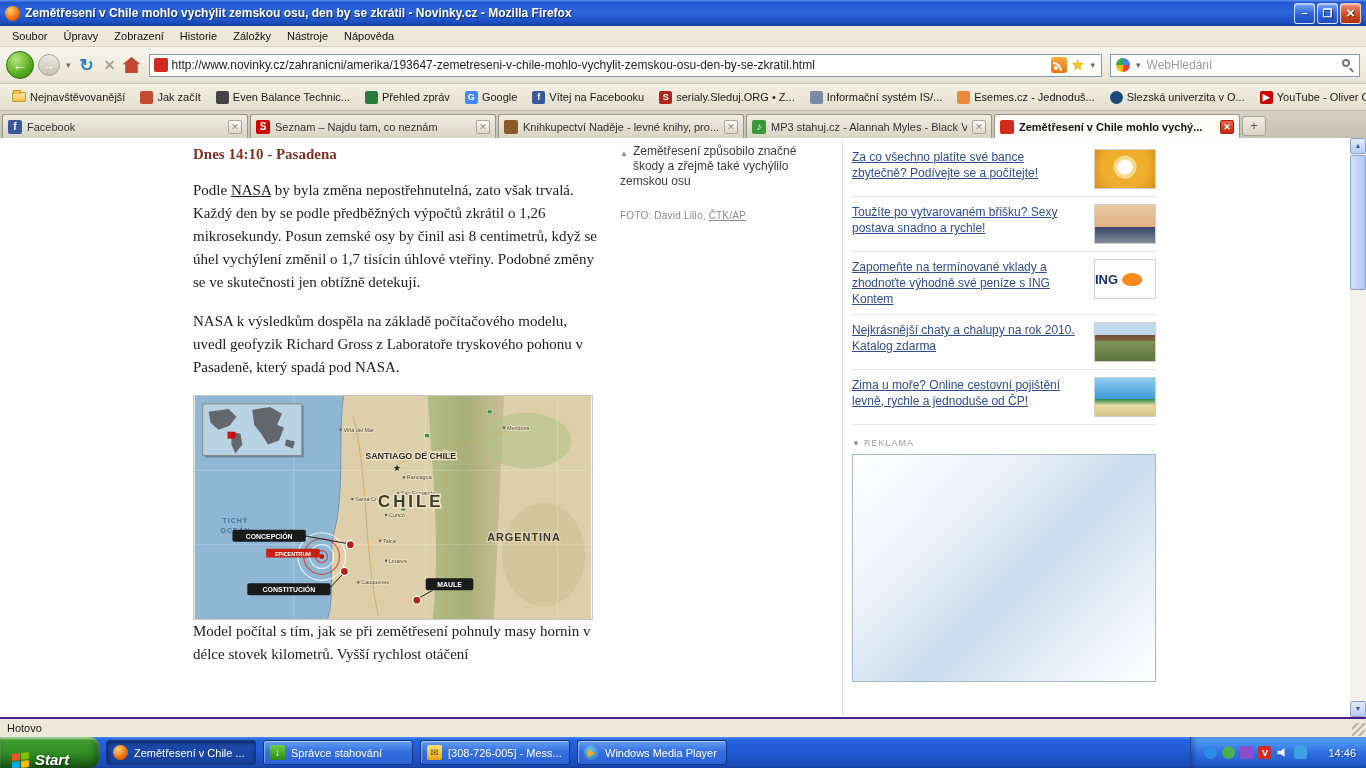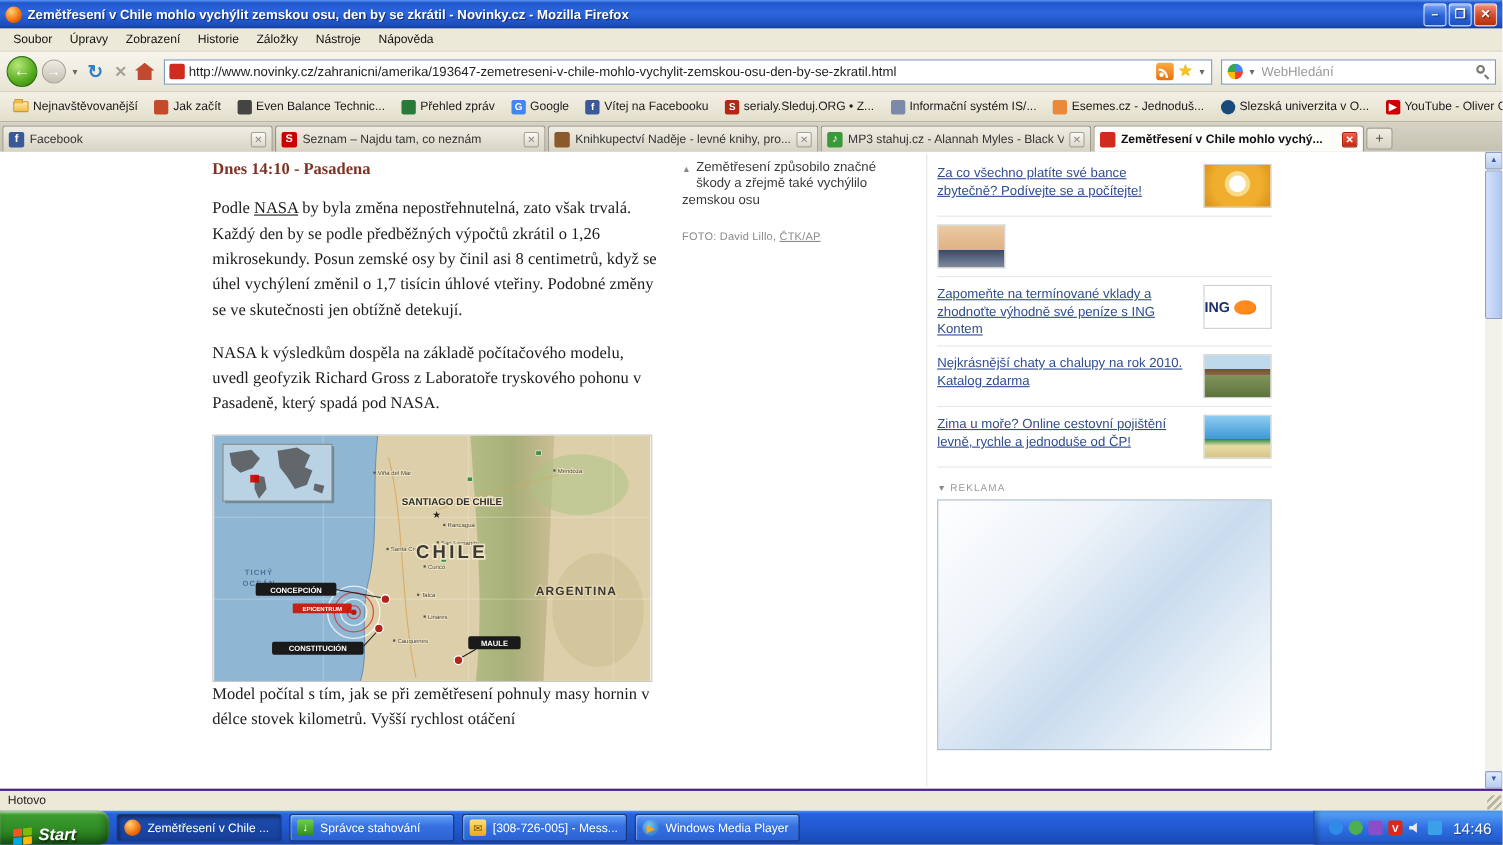--- a/index.html
+++ b/index.html
@@ -129,21 +129,21 @@
 .tray{margin-left:auto;height:31px;display:flex;align-items:center;gap:5px;padding:0 10px 0 13px;border-left:1px solid #1A46A8;
  background:linear-gradient(180deg,#59A7F7 0%,#2F6FE3 50%,#1F55C2 100%);box-shadow:inset 3px 0 4px rgba(0,0,0,.25)}
 .trico{width:13px;height:13px;border-radius:2px;display:flex;align-items:center;justify-content:center;font-size:9px;font-weight:bold;color:#fff}
 .tr-media{border-radius:50%;background:#2E8BE8}
 .tr-im{border-radius:50%;background:#4CAF50}
 .tr-gfx{background:#8A4FC8}
 .tr-av{background:#D62A1E}
 .tr-vol{background:transparent}
 .tr-vol i{width:11px;height:11px;background:#EDEDED;clip-path:polygon(0 35%,30% 35%,65% 8%,65% 92%,30% 65%,0 65%)}
 .tr-net{background:#3AA0E8}
-.clock{color:#fff;font-size:14px;margin-left:5px;text-shadow:1px 1px 1px rgba(0,0,0,.4)}
+.clock{color:#fff;font-size:11px;margin-left:16px;text-shadow:1px 1px 1px rgba(0,0,0,.4)}
 </style>
 </head>
 <body>
 
 <div id="screen">
 
   <div class="titlebar">
     <span class="ffico"></span>
     <span class="titletext">Zemětřesení v Chile mohlo vychýlit zemskou osu, den by se zkrátil - Novinky.cz - Mozilla Firefox</span>
     <span class="winbtns">
@@ -387,20 +387,21 @@
     </div>
 
     <div class="vline"></div>
 
     <div class="sidebar">
       <div class="ad">
         <a class="adlink">Za co všechno platíte své bance zbytečně? Podívejte se a počítejte!</a>
         <span class="adimg img-bank"></span>
       </div>
       <div class="ad">
+        <a class="adlink">Toužíte po vytvarovaném břišku? Sexy postava snadno a rychle!</a>
         <span class="adimg img-belly"></span>
       </div>
       <div class="ad">
         <a class="adlink">Zapomeňte na termínované vklady a zhodnoťte výhodně své peníze s ING Kontem</a>
         <span class="adimg img-ing">
             <span class="ingtxt">ING</span>
             <span class="lion"></span>
           </span>
       </div>
       <div class="ad">

